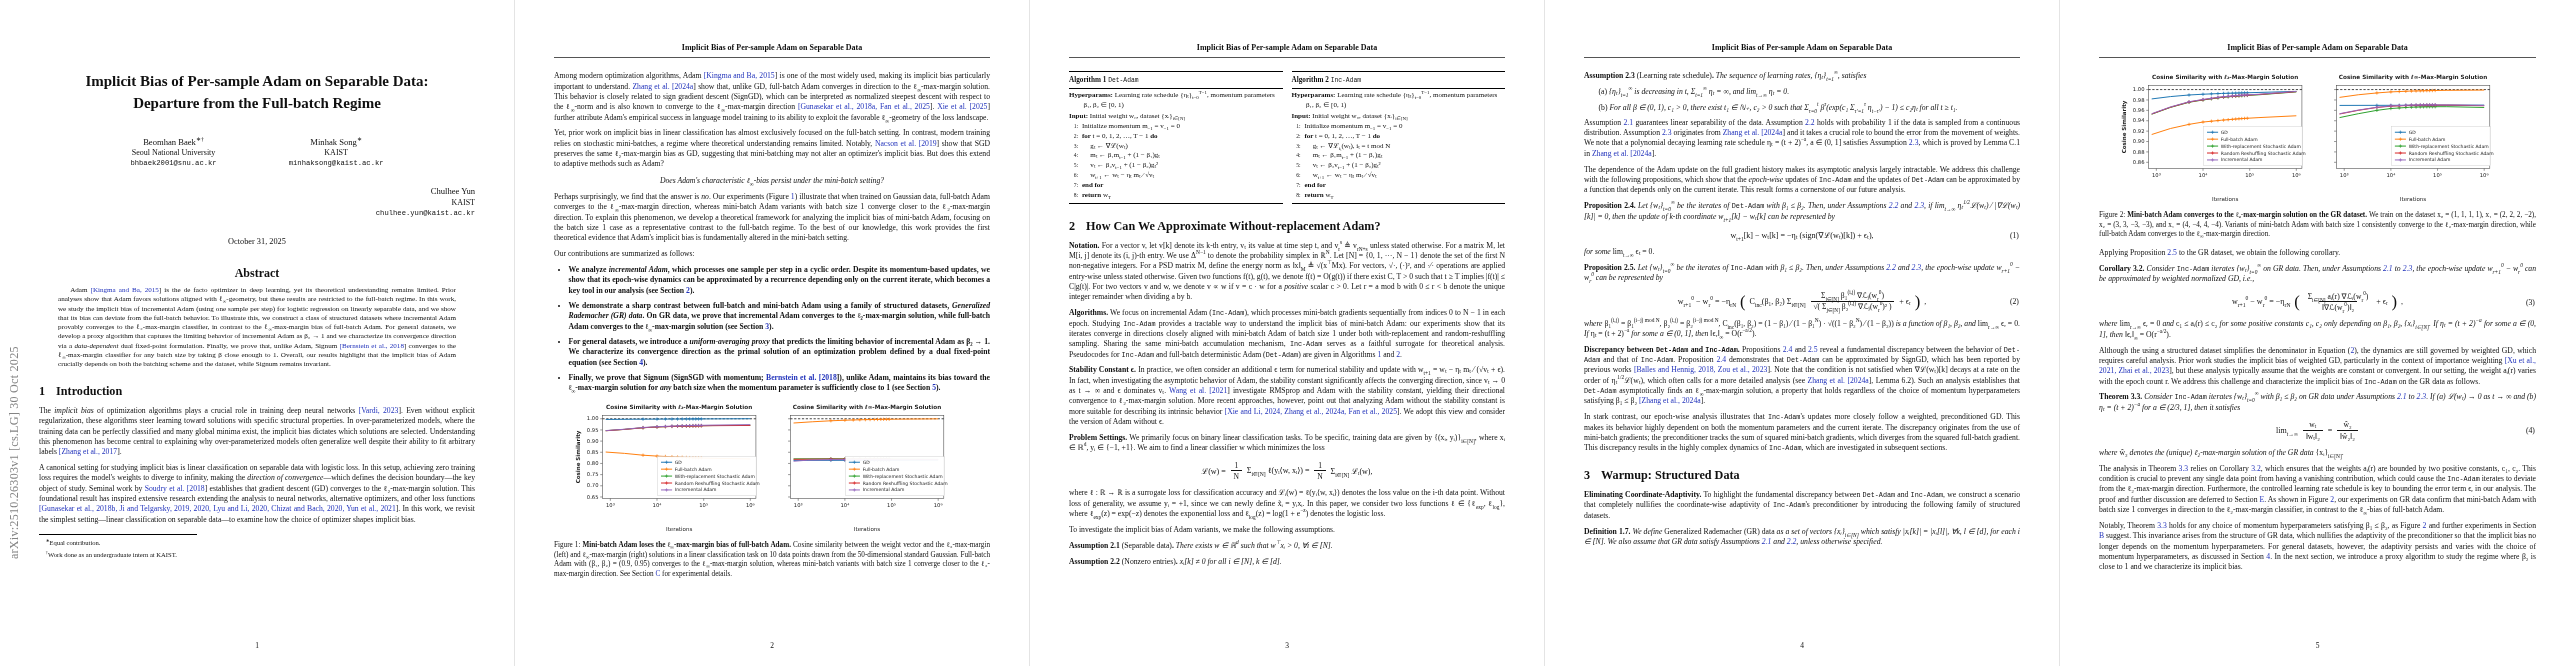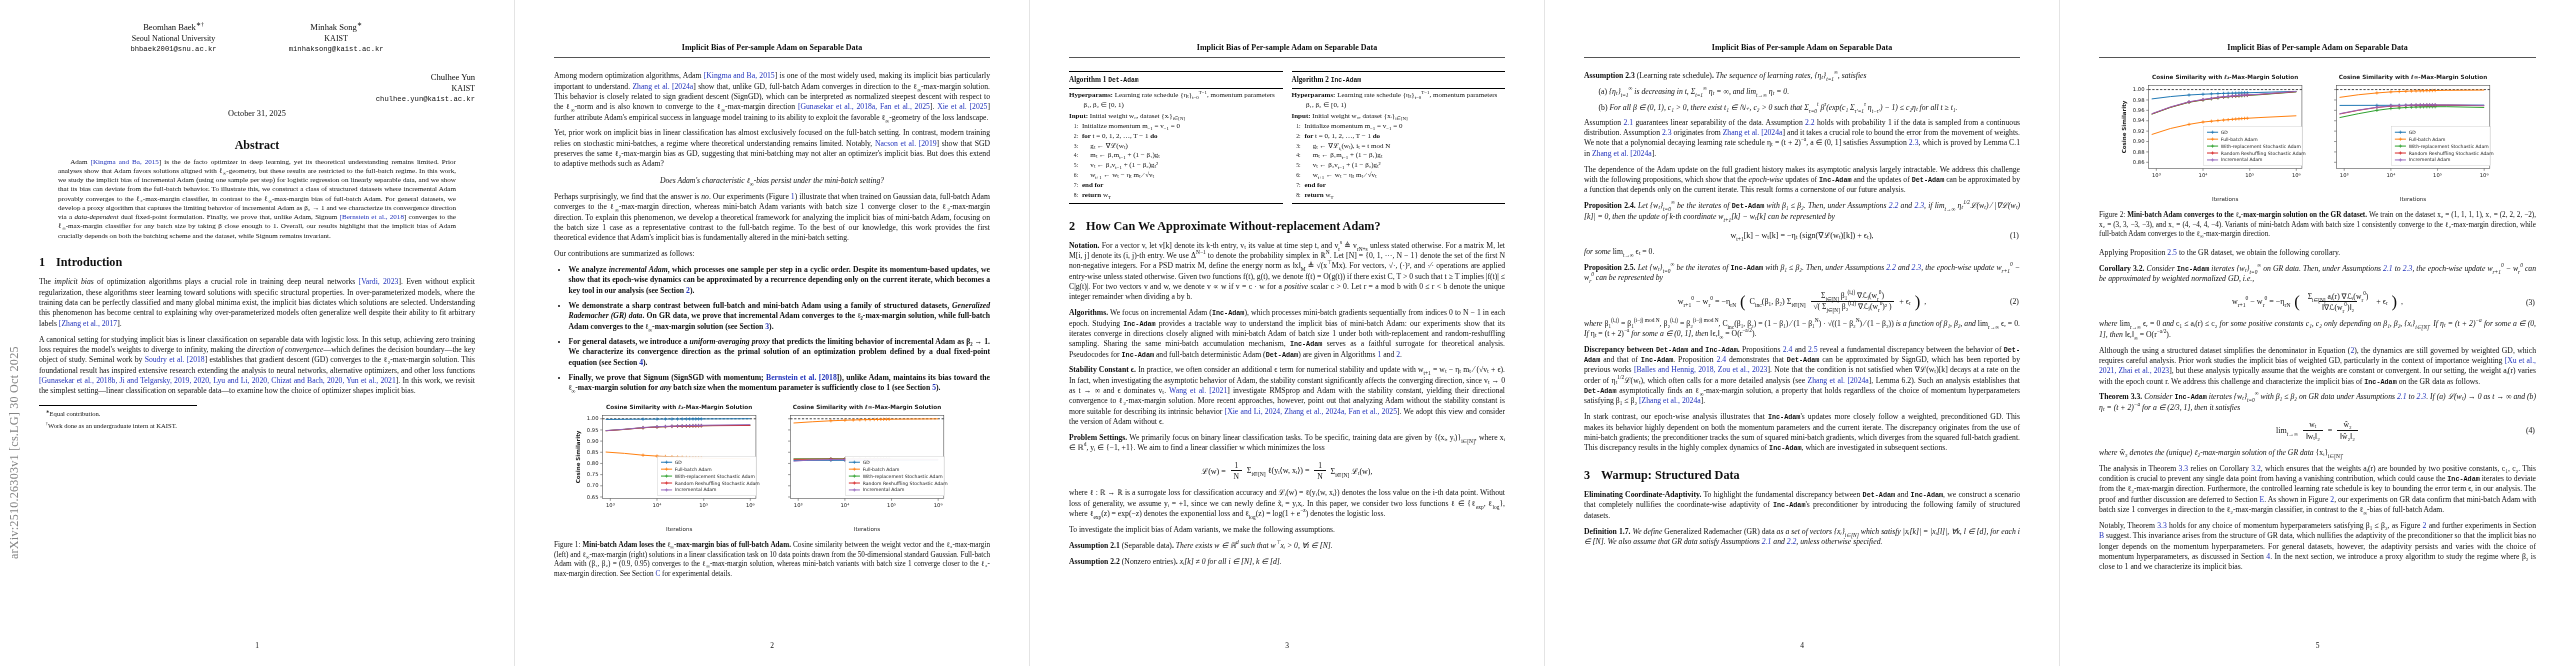--- a/index.html
+++ b/index.html
@@ -3,32 +3,32 @@
 <meta charset="utf-8">
 <style>
   html,body{margin:0;padding:0;background:#ffffff;}
   #sheet{display:flex;width:2576px;height:667px;background:#fff;font-family:"Liberation Serif",serif;color:#101010;}
   .page{width:515px;height:667px;box-sizing:border-box;padding:0 39px;position:relative;background:#fff;border-right:0.6px solid #e4e4e4;overflow:hidden;}
   .page:last-child{border-right:none;}
   .pagenum{position:absolute;bottom:16.7px;left:0;right:0;text-align:center;font-size:7.5px;}
   .pageheader{margin:43px 0 13.3px;text-align:center;font-weight:700;font-size:8px;border-bottom:0.7px solid #555;padding-bottom:5px;}
   p.body{font-size:7.7px;line-height:1.34;text-align:justify;margin:0 0 5.6px;}
   .cite{color:#2233bb;}
-  .tt{font-family:"Liberation Mono",monospace;font-size:0.88em;font-weight:bold;}
+  .tt{font-family:"Liberation Mono",monospace;font-size:0.88em;}
   sup,sub{font-size:0.7em;line-height:0;}
   i{font-style:italic;}
   
   .arxiv-side{position:absolute;left:6.7px;top:559px;transform:rotate(-90deg);transform-origin:left top;white-space:nowrap;font-size:12.2px;color:#848484;letter-spacing:0.2px;}
   h1.title{font-size:15px;font-weight:700;text-align:center;line-height:1.45;margin:71px 0 0;}
   .authors-row{display:flex;justify-content:center;gap:72px;margin-top:22px;text-align:center;}
   .author .nm{font-size:8.6px;}
   .author .af{font-size:8px;margin-top:1.7px;}
   .author .em{font-family:"Liberation Mono",monospace;font-size:7.2px;margin-top:2.2px;}
   .author-single{margin-top:19px;text-align:right;}
-  .date{text-align:center;margin-top:6px;font-size:8.3px;}
+  .date{text-align:center;margin-top:20px;font-size:8.3px;}
   .abs-head{text-align:center;font-weight:700;font-size:12px;margin:20px 0 5px;}
   .abstract{margin:0 19px;font-size:7.1px;line-height:1.3;text-align:justify;text-indent:12.2px;}
   h2.sec{font-size:12.2px;font-weight:700;margin:14.5px 0 7.2px;}
   h2.sec .n{margin-right:11px;}
   .footnoterule{border-top:0.6px solid #000;width:158px;margin-top:9px;}
   .footnote{font-size:6.6px;line-height:1.4;margin-top:2.8px;padding-left:6.7px;}
   
   .qline{text-align:center;font-size:7.7px;margin:6.7px 0;}
   ul.contrib{margin:1.1px 0 4.4px;padding-left:14.5px;list-style:disc;font-weight:bold;}
   ul.contrib li{font-size:7.7px;line-height:1.34;text-align:justify;margin-bottom:5px;}
@@ -56,20 +56,21 @@
   .abitem{font-size:7.7px;line-height:1.34;text-align:justify;margin:0 0 5px;padding-left:14.5px;}
   .chart svg text{font-family:"DejaVu Sans",sans-serif;fill:#222;}
 </style>
 </head>
 <body>
 
 <div id="sheet">
 
   <div class="page">
     <div class="arxiv-side">arXiv:2510.26303v1  [cs.LG]  30 Oct 2025</div>
+    <h1 class="title"><span>Implicit Bias of Per-sample Adam on Separable Data:</span><br><span>Departure from the Full-batch Regime</span></h1>
     <div class="authors-row">
       <div class="author">
         <div class="nm">Beomhan Baek<sup>∗†</sup></div>
         <div class="af">Seoul National University</div>
         <div class="em">bhbaek2001@snu.ac.kr</div>
       </div>
       <div class="author">
         <div class="nm">Minhak Song<sup>∗</sup></div>
         <div class="af">KAIST</div>
         <div class="em">minhaksong@kaist.ac.kr</div>

